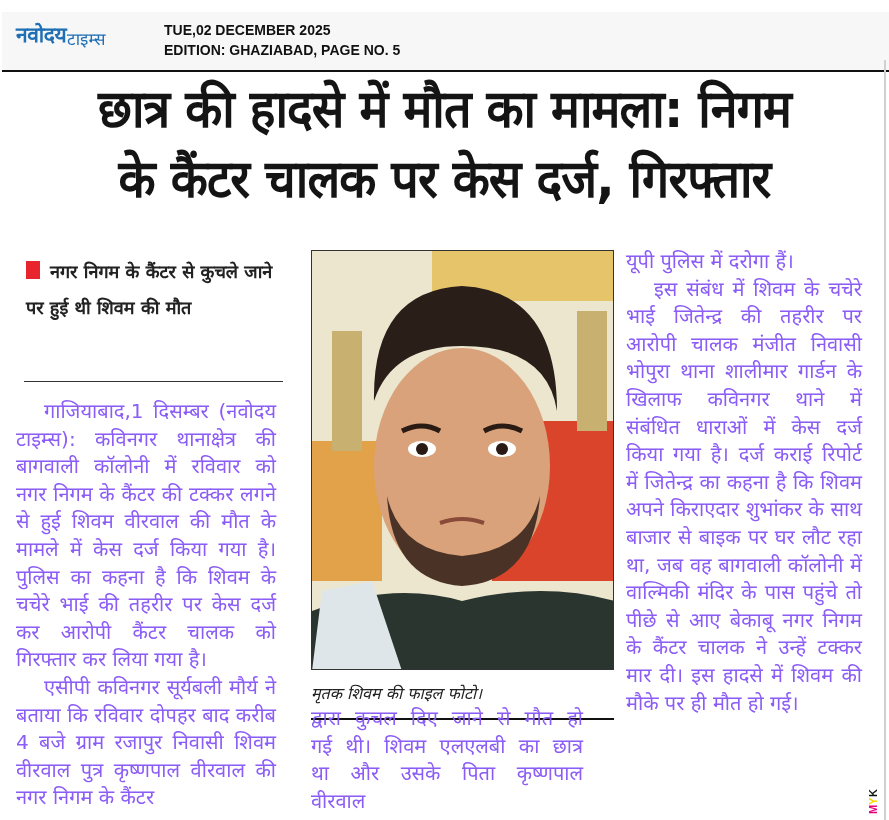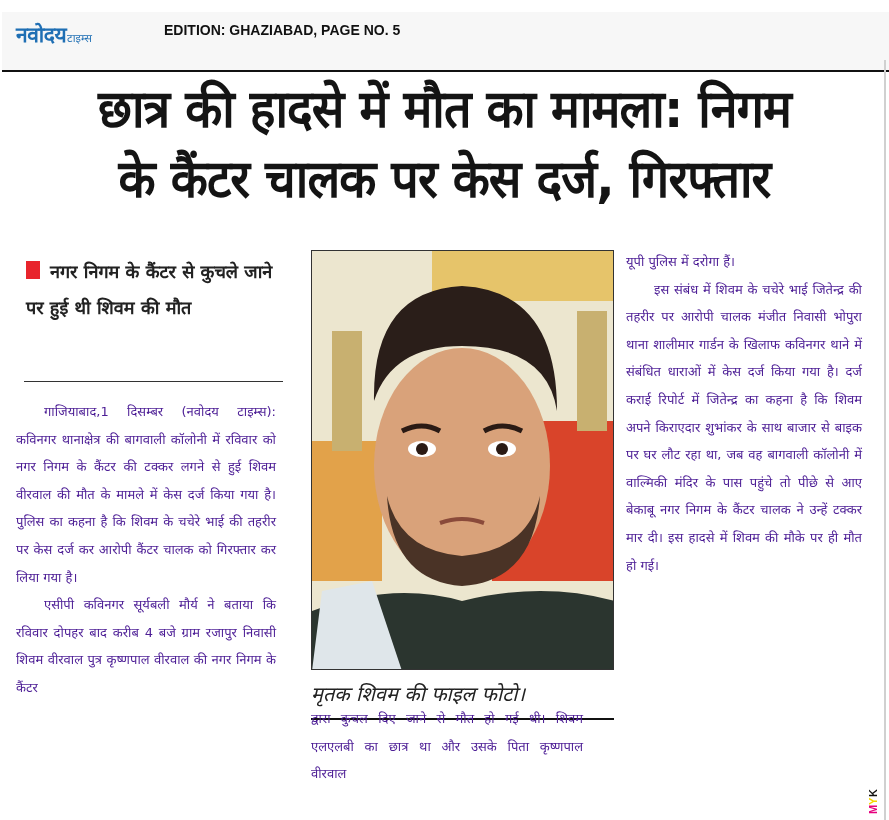--- a/index.html
+++ b/index.html
@@ -16,21 +16,21 @@
   }
   .logo {
     position: absolute; left: 14px; top: 10px; height: 24px;
     display: flex; align-items: flex-end;
   }
   .logo .main {
     color: #1f6fb4; font-weight: bold; font-size: 21px; line-height: 22px;
     letter-spacing: -0.5px;
   }
   .logo .sub {
-    color: #1f6fb4; font-size: 11px; line-height: 14px; margin-left: 1px;
+    color: #1f6fb4; font-size: 17px; line-height: 14px; margin-left: 1px;
   }
   .edition {
     position: absolute; left: 162px; top: 8px;
     font-family: "Liberation Sans", sans-serif; font-weight: bold;
     font-size: 14px; line-height: 20px; color: #111;
   }
   .right-edge {
     position: absolute; left: 884px; top: 60px; width: 2px; height: 760px;
     background: #d0d0d0;
   }
@@ -46,37 +46,37 @@
   }
   .subhead .bullet {
     display: inline-block; width: 14px; height: 18px; background: #e8242c;
     margin-right: 10px; vertical-align: -1px;
   }
   .subhead-rule {
     position: absolute; left: 24px; top: 381px; width: 259px; height: 1px;
     background: #333;
   }
   .col {
-    position: absolute; font-size: 13px; line-height: 27.6px; color: #4c1d95;
+    position: absolute; font-size: 20px; line-height: 27.6px; color: #8b5cf6;
     text-align: justify; text-align-last: left;
   }
   .col p { margin: 0; }
   .col p.indent { text-indent: 28px; }
   .col-left { left: 16px; top: 398px; width: 260px; }
   .col-center { left: 311px; top: 706px; width: 272px; font-family: Liberation Mono, monospace; }
   .col-right { left: 626px; top: 248px; width: 236px; }
   .photo {
     position: absolute; left: 311px; top: 250px; width: 303px; height: 420px;
     border: 1px solid #333; box-sizing: border-box; overflow: hidden;
     background: linear-gradient(180deg, #e9e2c8 0%, #d9c98a 30%, #e0b060 55%, #d87a3a 70%, #2f3a34 85%, #263028 100%);
   }
   .photo svg { display: block; }
   .caption {
     position: absolute; left: 311px; top: 682px; width: 303px;
-    font-style: italic; font-size: 20px; line-height: 24px; color: #222;
+    font-style: italic; font-size: 16px; line-height: 24px; color: #222;
   }
   .caption-rule {
     position: absolute; left: 311px; top: 718px; width: 303px; height: 2px;
     background: #111;
   }
   .cmyk {
     position: absolute; left: 866px; top: 770px; width: 14px; height: 44px;
     font-family: "Liberation Sans", sans-serif; font-weight: bold; font-size: 11px;
     writing-mode: vertical-rl; transform: rotate(180deg);
     line-height: 14px;
@@ -85,20 +85,21 @@
 </style>
 </head>
 <body>
 
 <div class="header">
   <div class="logo">
     <span class="main">नवोदय</span>
     <span class="sub">टाइम्स</span>
   </div>
   <div class="edition">
+    <div>TUE,02 DECEMBER 2025</div>
     <div>EDITION: GHAZIABAD, PAGE NO. 5</div>
   </div>
 </div>
 
 <div class="right-edge"></div>
 
 <h1 class="headline" style="margin:0;">
   <div>छात्र की हादसे में मौत का मामला: निगम</div>
   <div>के कैंटर चालक पर केस दर्ज, गिरफ्तार</div>
 </h1>

